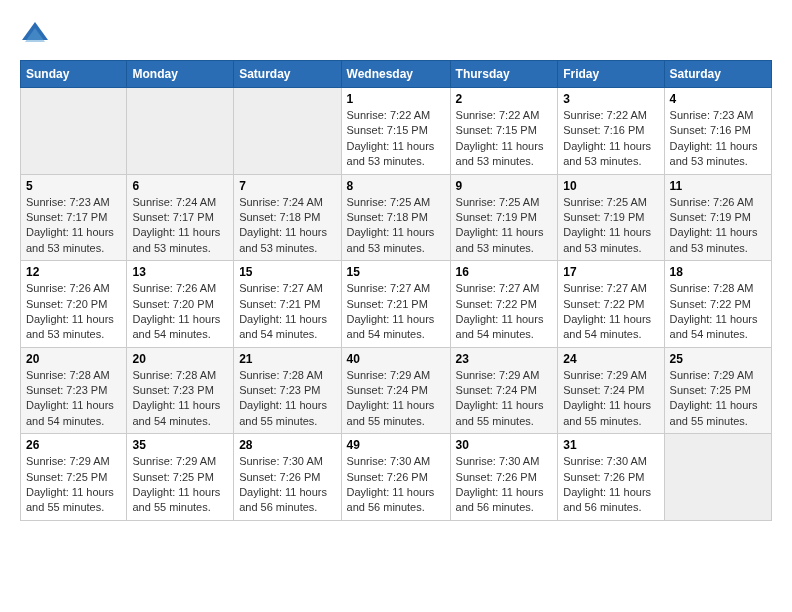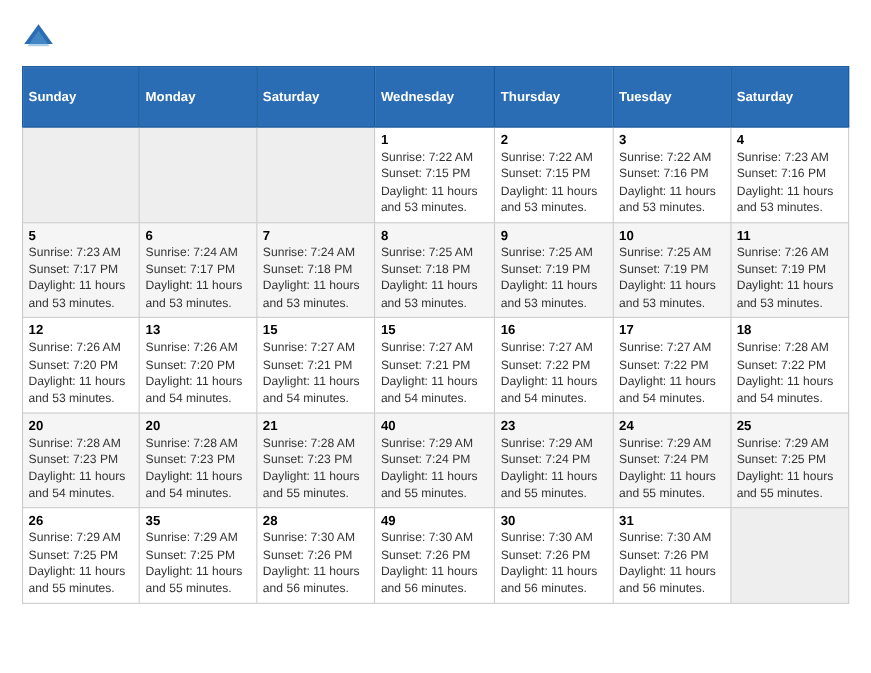--- a/index.html
+++ b/index.html
@@ -54,21 +54,21 @@
       color: #444;
     }
     table {
       width: 100%;
       border-collapse: collapse;
       font-size: 11px;
     }
     thead tr th {
       background: #2a6db5;
       color: #fff;
-      padding: 20px 5px;
+      padding: 6px 5px;
       text-align: left;
       font-size: 12px;
       font-weight: bold;
       border: 1px solid #1a5a9a;
     }
     tbody tr td {
       border: 1px solid #ccc;
       padding: 4px 5px;
       vertical-align: top;
       width: 113px;
@@ -116,21 +116,21 @@
 </div>
 
 <table>
   <thead>
     <tr>
     <th>Sunday</th>
         <th>Monday</th>
         <th>Saturday</th>
         <th>Wednesday</th>
         <th>Thursday</th>
-        <th>Tuesday</th>
+        <th>Friday</th>
         <th>Saturday</th>
       </tr>
   </thead>
   <tbody id="calendar-body">
   <tr>
         <td class="empty"></td>
         <td class="empty"></td>
         <td class="empty"></td>
         <td>
           <span class="day-num">1</span>

